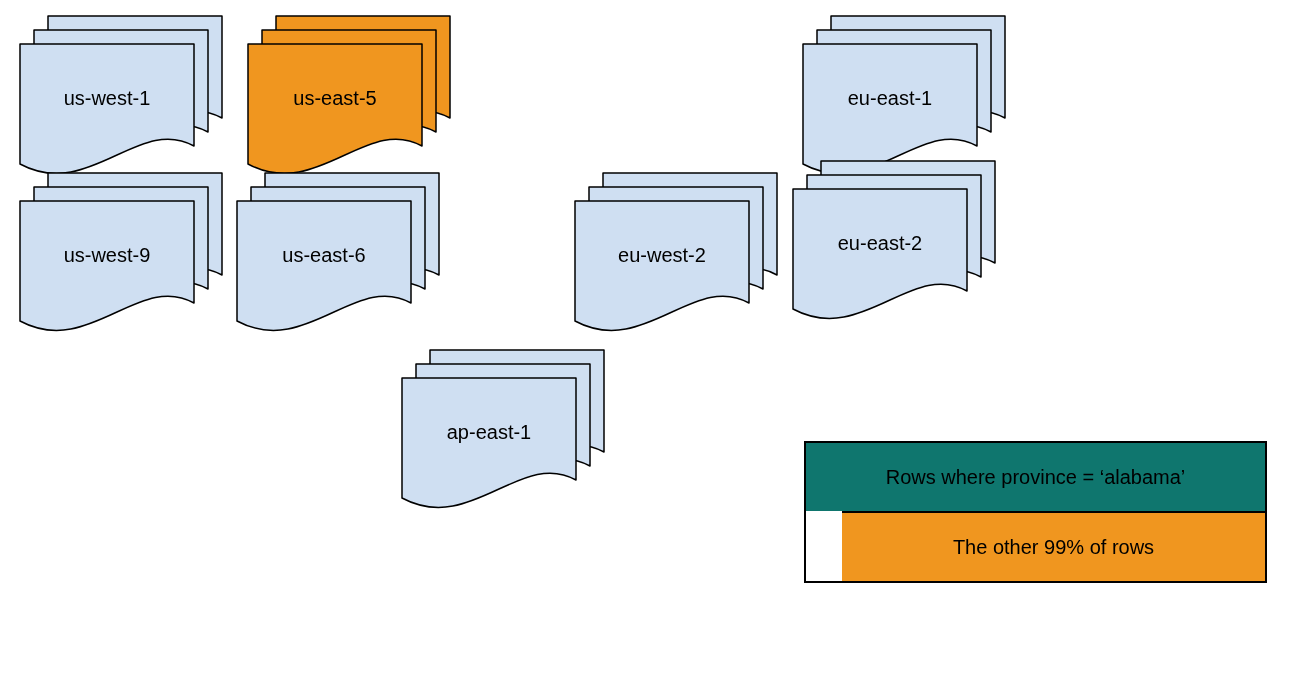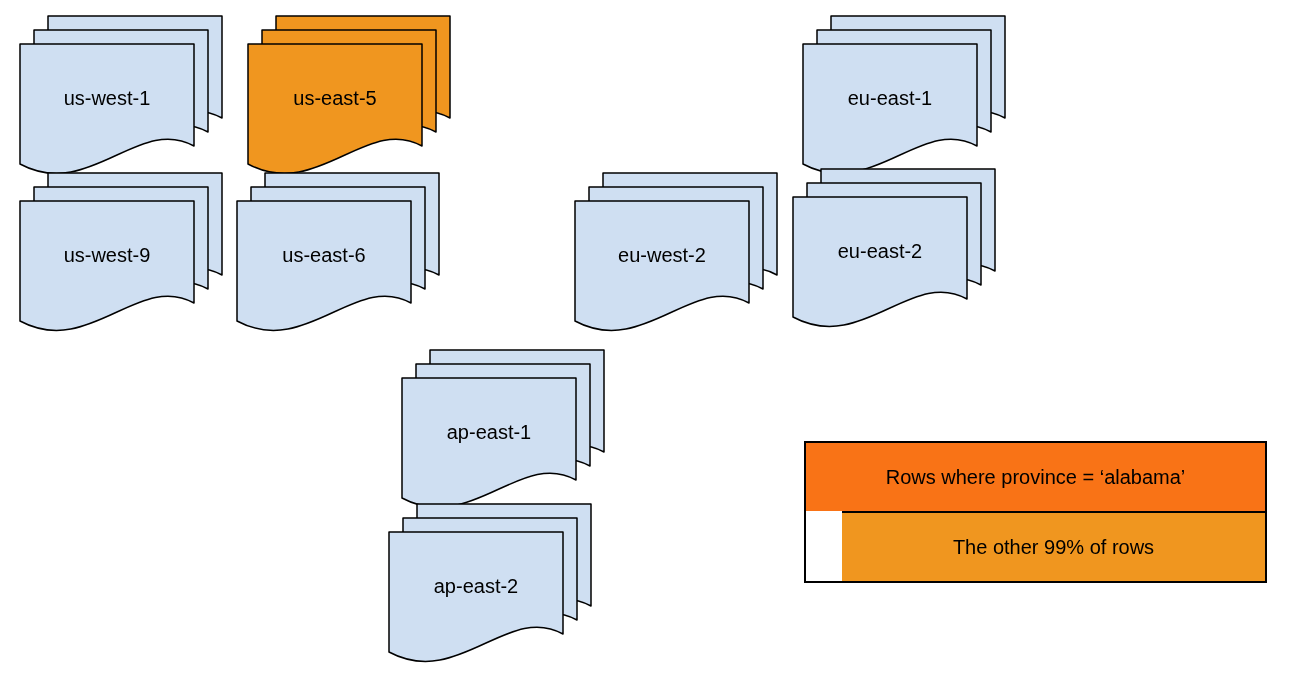--- a/index.html
+++ b/index.html
@@ -130,49 +130,41 @@
 
   <div class="stack" style="left:574px;top:172px">
     <svg width="204" height="162" viewBox="0 0 204 162" style="color: rgb(207, 223, 242);">
       <use href="#doc" x="28" y="0"></use>
         <use href="#doc" x="14" y="14"></use>
         <use href="#doc" x="0" y="28"></use>
     </svg>
     <div class="stack-label">eu-west-2</div>
   </div>
 
-  <div class="stack" style="left:792px;top:168px">
+  <div class="stack" style="left:792px;top:160px">
     <svg width="204" height="162" viewBox="0 0 204 162" style="color: rgb(207, 223, 242);">
       <use href="#doc" x="28" y="0"></use>
         <use href="#doc" x="14" y="14"></use>
         <use href="#doc" x="0" y="28"></use>
     </svg>
     <div class="stack-label">eu-east-2</div>
   </div>
 
   <div class="stack" style="left:401px;top:349px">
     <svg width="204" height="162" viewBox="0 0 204 162" style="color: rgb(207, 223, 242);">
       <use href="#doc" x="28" y="0"></use>
         <use href="#doc" x="14" y="14"></use>
         <use href="#doc" x="0" y="28"></use>
     </svg>
     <div class="stack-label">ap-east-1</div>
   </div>
 
-  <div class="stack" style="left:388px;top:503px">
-    <svg width="204" height="162" viewBox="0 0 204 162" style="color: rgb(207, 223, 242);">
-      <use href="#doc" x="28" y="0"></use>
-        <use href="#doc" x="14" y="14"></use>
-        <use href="#doc" x="0" y="28"></use>
-    </svg>
-    <div class="stack-label">ap-east-2</div>
-  </div>
 
   <div class="legend">
-    <div class="legend-row" style="background-color: #f97316;">
+    <div class="legend-row" style="background-color: #0f766e;">
       <span>Rows where province = ‘alabama’</span>
     </div>
     <div class="legend-row" style="background-color: rgb(240, 150, 31);">
       <span>The other 99% of rows</span>
     </div>
   </div>
 
 </div>
 
 </body></html>

